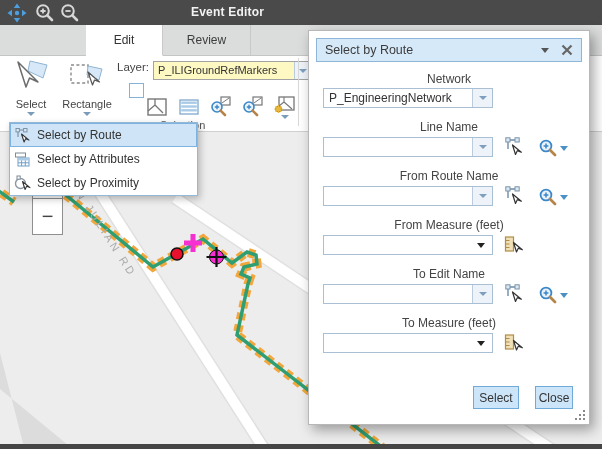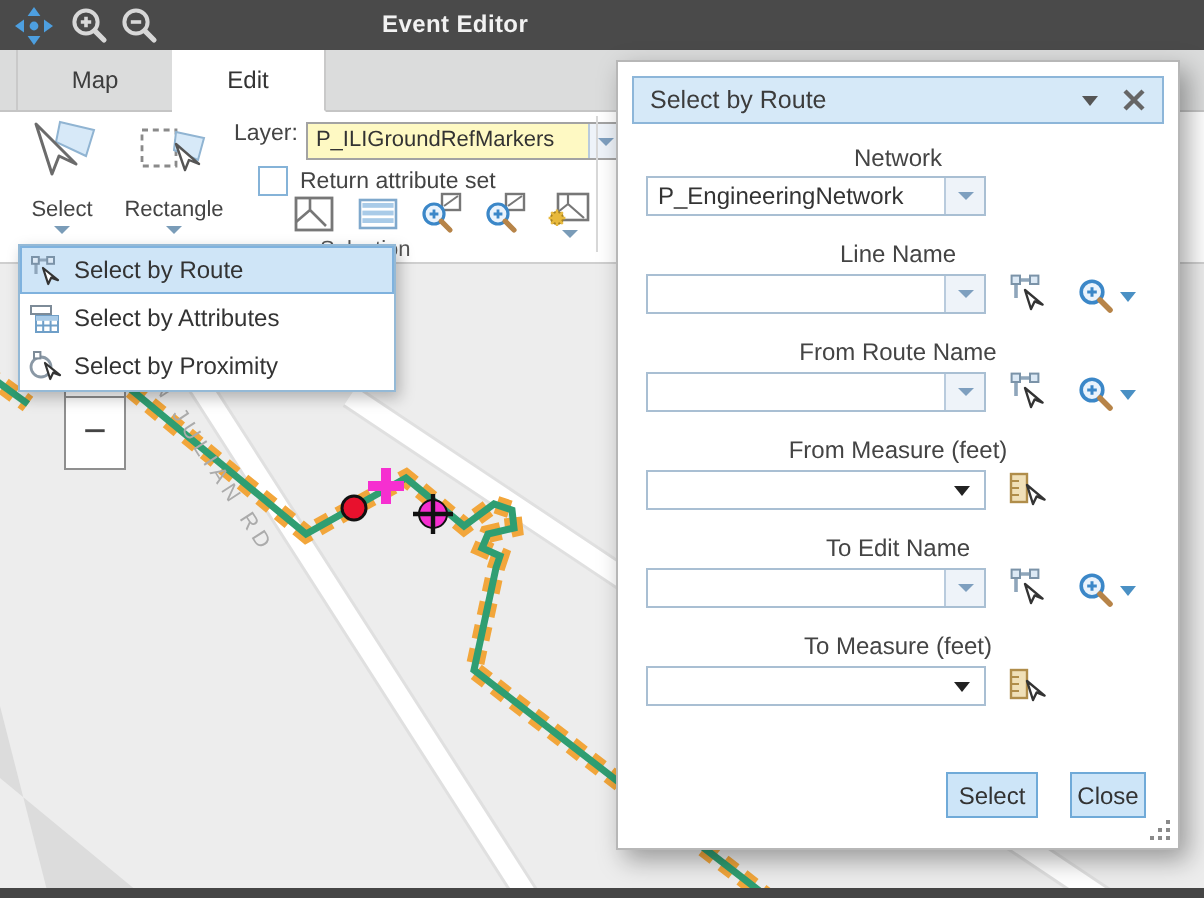--- a/index.html
+++ b/index.html
@@ -142,22 +142,22 @@
     </svg>
     <svg class="tb-icon" style="left:60px" viewBox="0 0 20 20">
       <circle cx="8" cy="8" r="5.8" fill="none" stroke="#d8d8d8" stroke-width="2"></circle>
       <path d="M5.4 8 H10.6" stroke="#d8d8d8" stroke-width="1.8"></path>
       <path d="M12.3 12.3 L17 17" stroke="#d8d8d8" stroke-width="2.6" stroke-linecap="round"></path>
     </svg>
     <div class="app-title">Event Editor</div>
   </div>
 
   <div class="tabbar">
-    <div class="tab first" style="left:8px;width:77px">Map</div>
     <div class="tab active" style="left:86px;width:76px">Edit</div>
+    <div class="tab" style="left:163px;width:87px">Review</div>
   </div>
 
   <div class="ribbon">
 
     <div class="tool" style="left:6px;width:50px">
       <svg width="36" height="34" viewBox="0 0 36 34">
         <polygon points="17,2 34,6 30,19 15,12" fill="#d7e9f8" stroke="#90b4d2"></polygon>
         <path d="M5 3 L13 28 L16.5 19 L25 23 Z" fill="#fff" stroke="#6b6b6b" stroke-width="1.5" stroke-linejoin="round"></path>
       </svg>
       <div class="t-label">Select</div>
@@ -179,21 +179,20 @@
       <div class="layer-combo">
         <div class="value">P_ILIGroundRefMarkers</div>
         <div class="dd-btn">
             <span class="dd-tri"></span>
           </div>
       </div>
     </div>
 
     <div class="chk-row">
       <div class="checkbox"></div>
-      <span class="c-label">Return attribute set</span>
     </div>
 
     <div class="mini-icons">
       <svg class="mini" viewBox="0 0 22 22">
         <rect x="2" y="3" width="18" height="16" fill="#fff" stroke="#777" stroke-width="1.4"></rect>
         <path d="M9 3 v6 M9 9 l-7 6 M9 9 l8 8" stroke="#777" stroke-width="1.3" fill="none"></path>
       </svg>
       <svg class="mini" viewBox="0 0 22 22">
         <rect x="2" y="4" width="18" height="14" fill="#fff" stroke="#7fa8cc" stroke-width="1.3"></rect>
         <rect x="3.2" y="5.5" width="15.6" height="2.4" fill="#a9cbe8"></rect>

